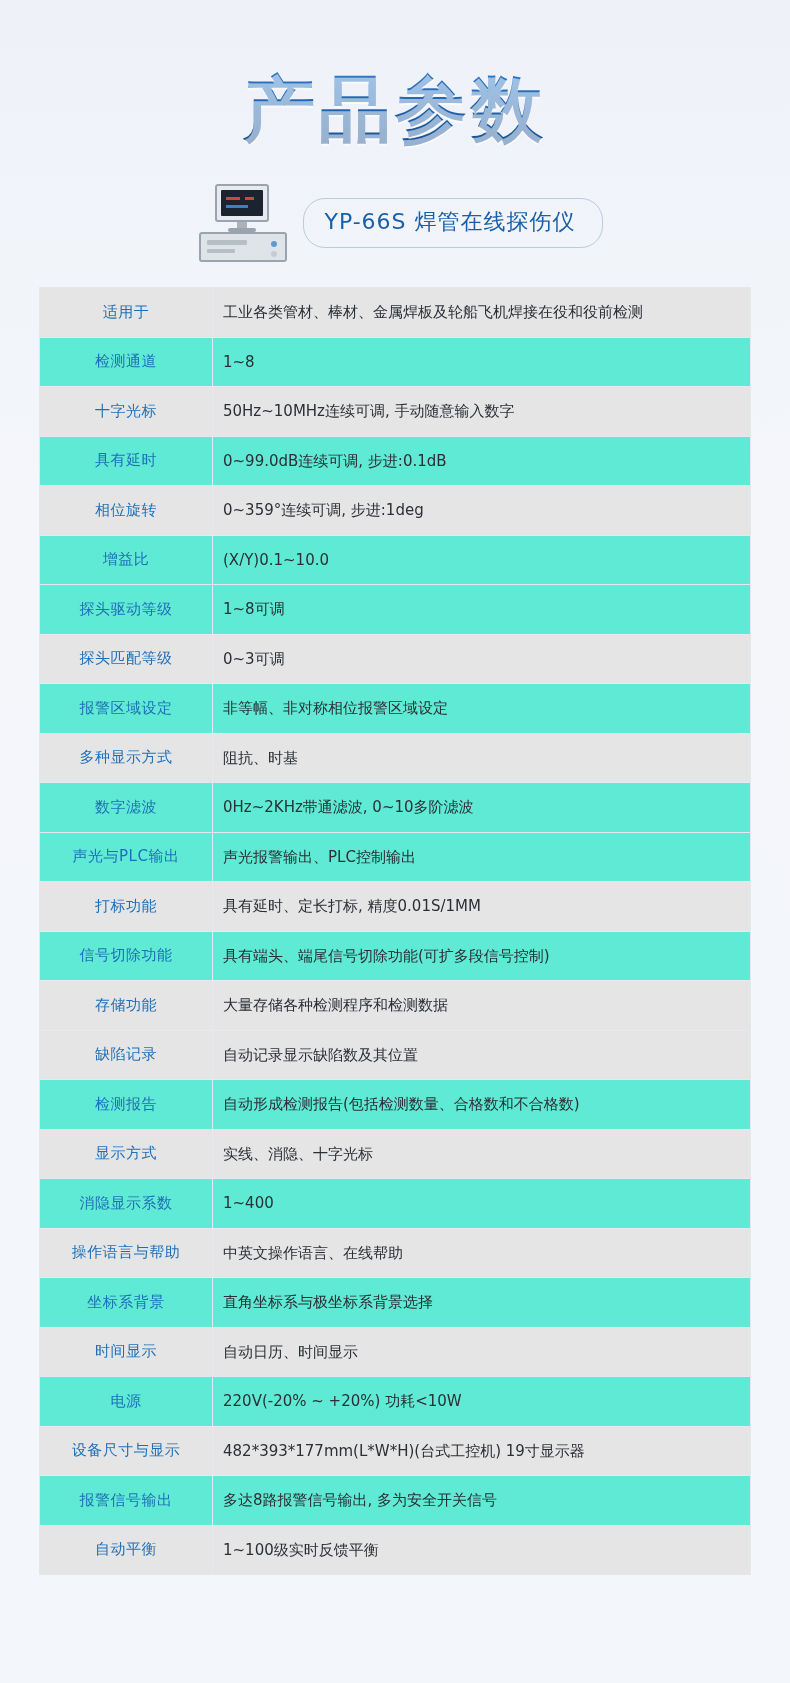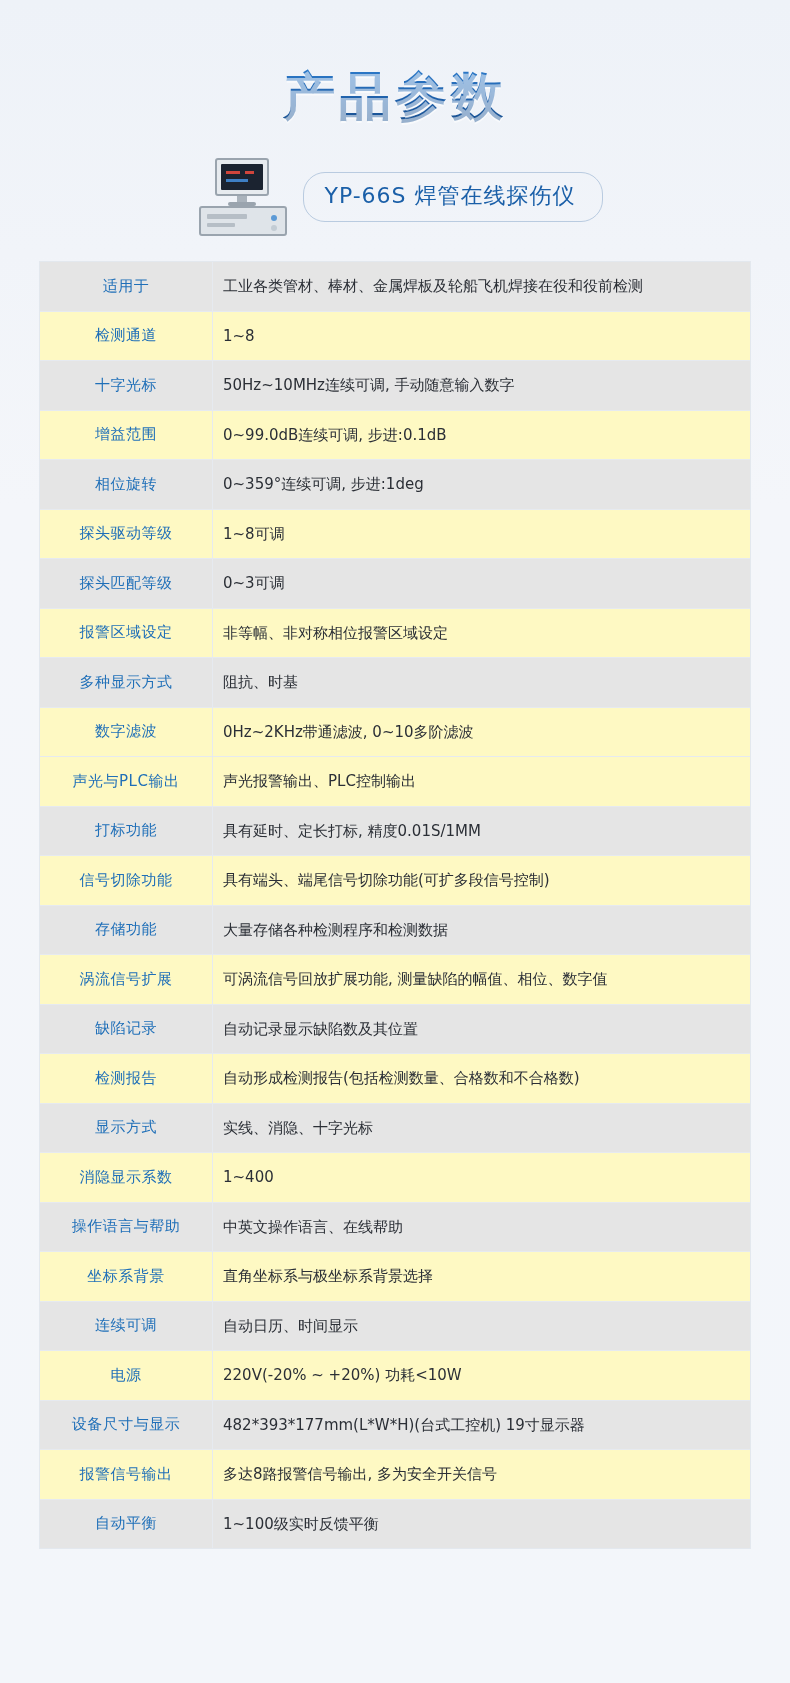--- a/index.html
+++ b/index.html
@@ -22,21 +22,21 @@
     overflow: hidden;
   }
   
   .title-wrap {
     padding-top: 62px;
     text-align: center;
     position: relative;
   }
   .main-title {
     display: inline-block;
-    font-size: 52px;
+    font-size: 72px;
     font-weight: bold;
     letter-spacing: 4px;
     background: linear-gradient(180deg, #2f7fd0 0%, #1f5fa8 55%, #174a85 100%);
     -webkit-background-clip: text;
     background-clip: text;
     color: transparent;
     text-shadow: 0 2px 0 rgba(255,255,255,0.55);
     font-family: "DejaVu Sans", "Liberation Sans", sans-serif;
   }
   
@@ -171,21 +171,21 @@
     border-right: 1px solid #e6eaf0;
     white-space: nowrap;
     letter-spacing: 0.5px;
   }
   .spec-table td.v {
     color: #2b2f36;
     padding-left: 10px;
     line-height: 1.5;
   }
   .spec-table tr.odd { background: #e5e5e5; }
-  .spec-table tr.even { background: #fef9c3; }
+  .spec-table tr.even { background: #5eead4; }
 </style>
 </head>
 <body>
 
 <div class="page">
 
   <div class="title-wrap">
     <div class="main-title">产品参数</div>
   </div>
 
@@ -218,28 +218,32 @@
         </tr>
         <tr class="even">
           <td class="k">检测通道</td>
           <td class="v">1~8</td>
         </tr>
         <tr class="odd">
           <td class="k">十字光标</td>
           <td class="v">50Hz~10MHz连续可调, 手动随意输入数字</td>
         </tr>
         <tr class="even">
-          <td class="k">增益范围</td>
+          <td class="k">具有延时</td>
           <td class="v">0~99.0dB连续可调, 步进:0.1dB</td>
         </tr>
         <tr class="odd">
           <td class="k">相位旋转</td>
           <td class="v">0~359°连续可调, 步进:1deg</td>
         </tr>
         <tr class="even">
+          <td class="k">增益比</td>
+          <td class="v">(X/Y)0.1~10.0</td>
+        </tr>
+        <tr class="even">
           <td class="k">探头驱动等级</td>
           <td class="v">1~8可调</td>
         </tr>
         <tr class="odd">
           <td class="k">探头匹配等级</td>
           <td class="v">0~3可调</td>
         </tr>
         <tr class="even">
           <td class="k">报警区域设定</td>
           <td class="v">非等幅、非对称相位报警区域设定</td>
@@ -261,24 +265,20 @@
           <td class="v">具有延时、定长打标, 精度0.01S/1MM</td>
         </tr>
         <tr class="even">
           <td class="k">信号切除功能</td>
           <td class="v">具有端头、端尾信号切除功能(可扩多段信号控制)</td>
         </tr>
         <tr class="odd">
           <td class="k">存储功能</td>
           <td class="v">大量存储各种检测程序和检测数据</td>
         </tr>
-        <tr class="even">
-          <td class="k">涡流信号扩展</td>
-          <td class="v">可涡流信号回放扩展功能, 测量缺陷的幅值、相位、数字值</td>
-        </tr>
         <tr class="odd">
           <td class="k">缺陷记录</td>
           <td class="v">自动记录显示缺陷数及其位置</td>
         </tr>
         <tr class="even">
           <td class="k">检测报告</td>
           <td class="v">自动形成检测报告(包括检测数量、合格数和不合格数)</td>
         </tr>
         <tr class="odd">
           <td class="k">显示方式</td>
@@ -290,21 +290,21 @@
         </tr>
         <tr class="odd">
           <td class="k">操作语言与帮助</td>
           <td class="v">中英文操作语言、在线帮助</td>
         </tr>
         <tr class="even">
           <td class="k">坐标系背景</td>
           <td class="v">直角坐标系与极坐标系背景选择</td>
         </tr>
         <tr class="odd">
-          <td class="k">连续可调</td>
+          <td class="k">时间显示</td>
           <td class="v">自动日历、时间显示</td>
         </tr>
         <tr class="even">
           <td class="k">电源</td>
           <td class="v">220V(-20% ~ +20%) 功耗&lt;10W</td>
         </tr>
         <tr class="odd">
           <td class="k">设备尺寸与显示</td>
           <td class="v">482*393*177mm(L*W*H)(台式工控机) 19寸显示器</td>
         </tr>

